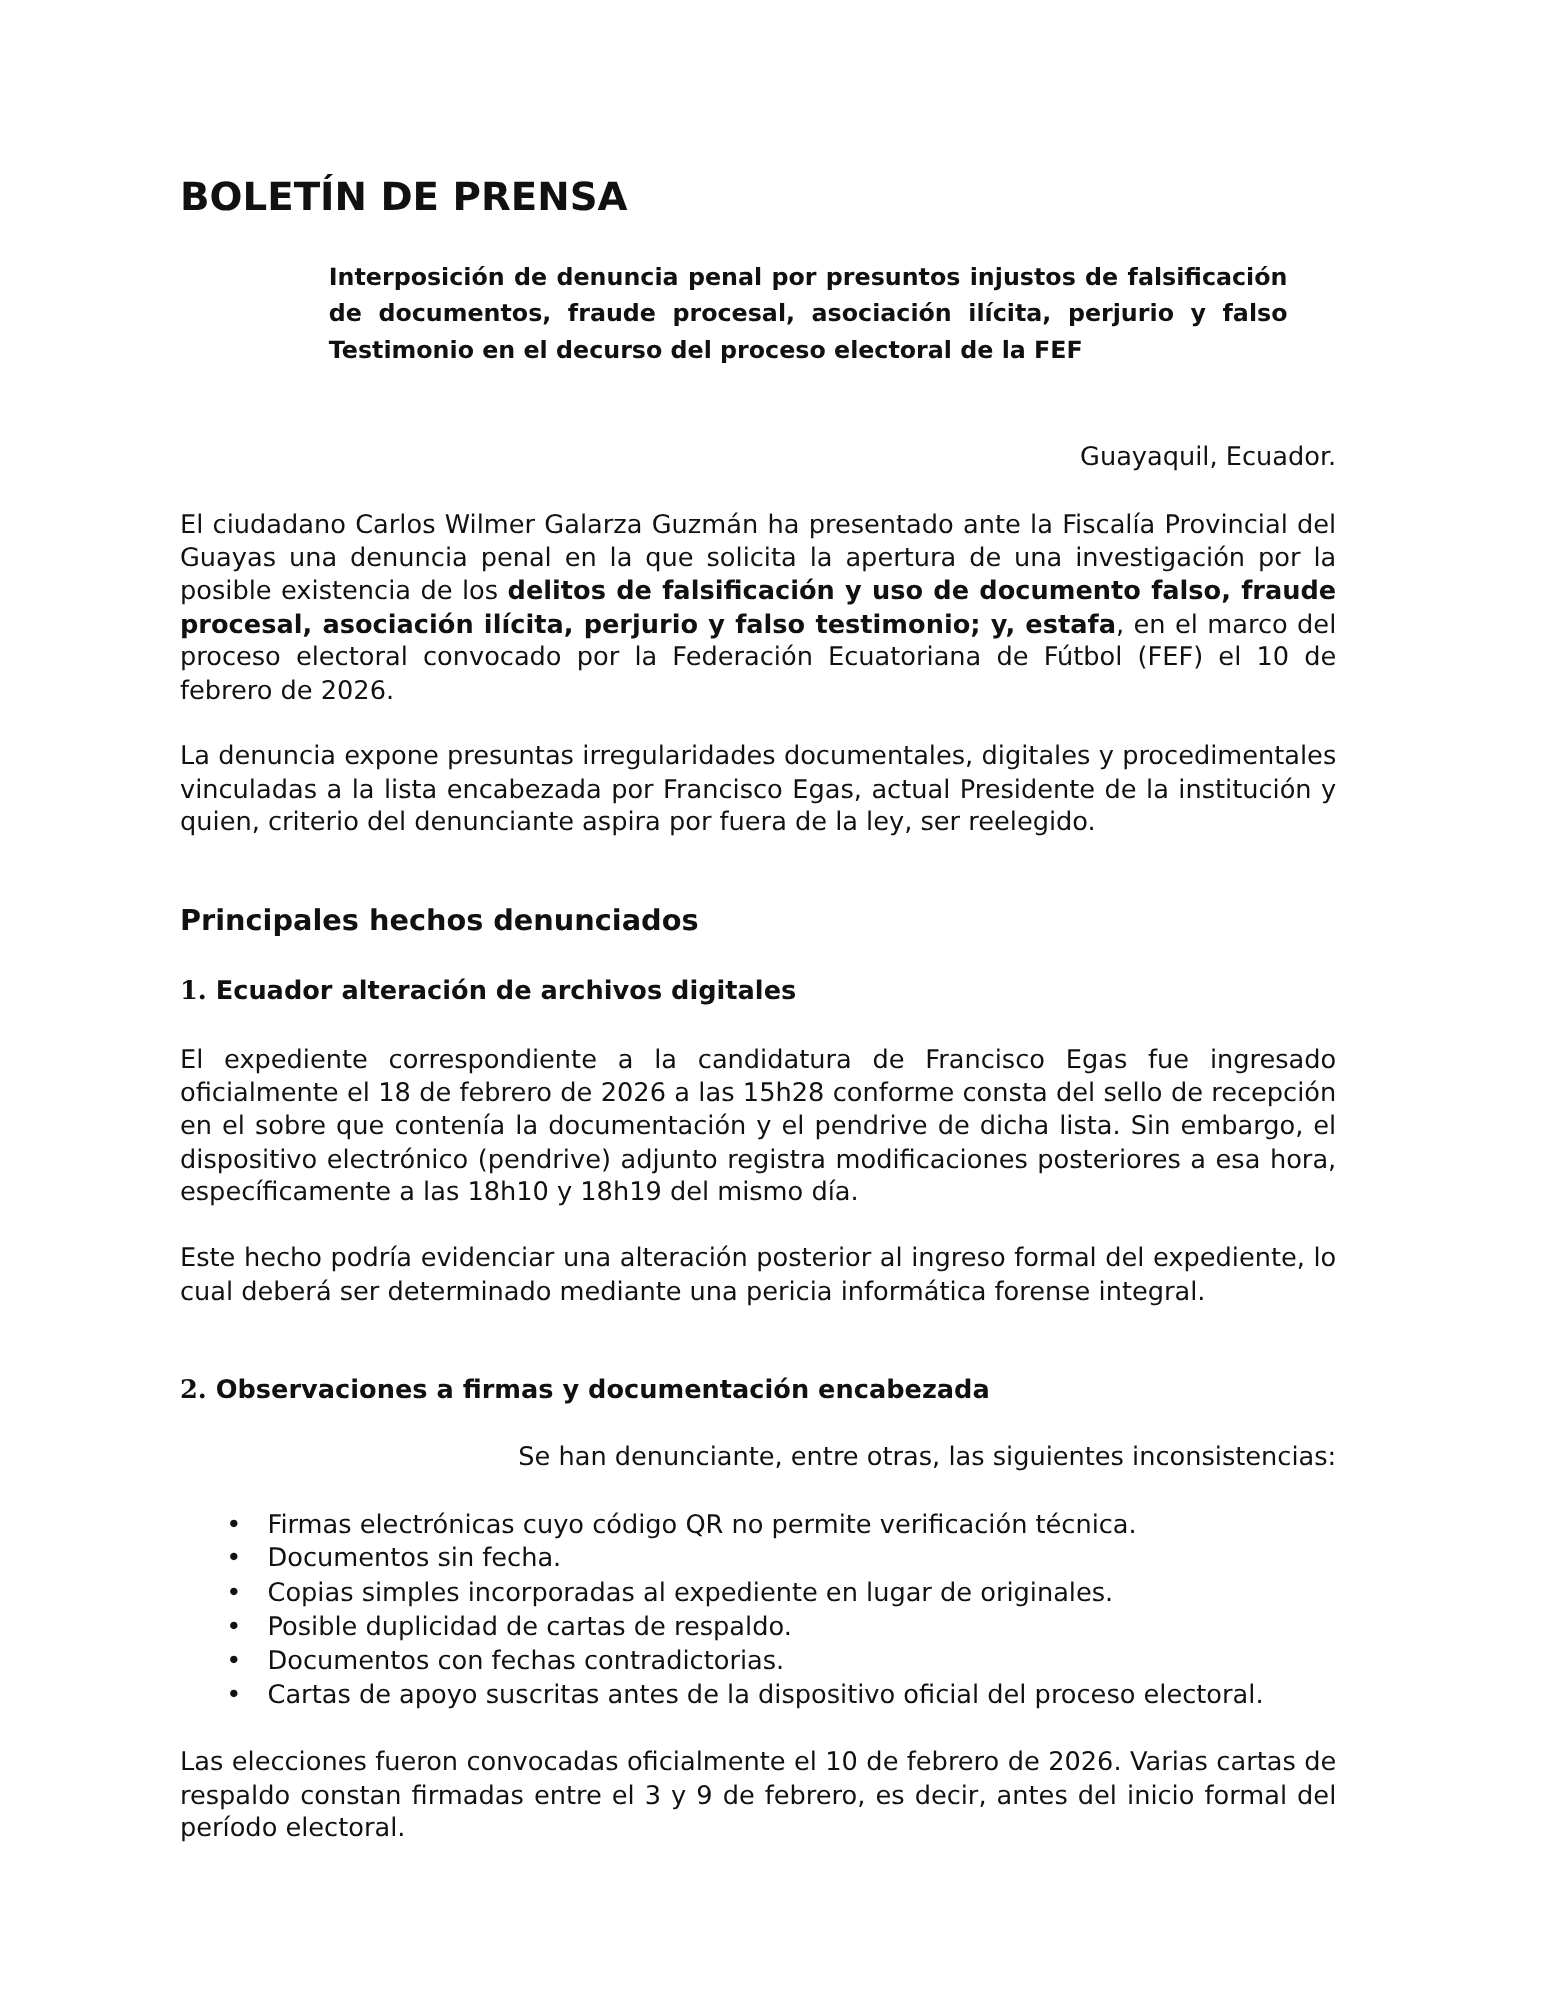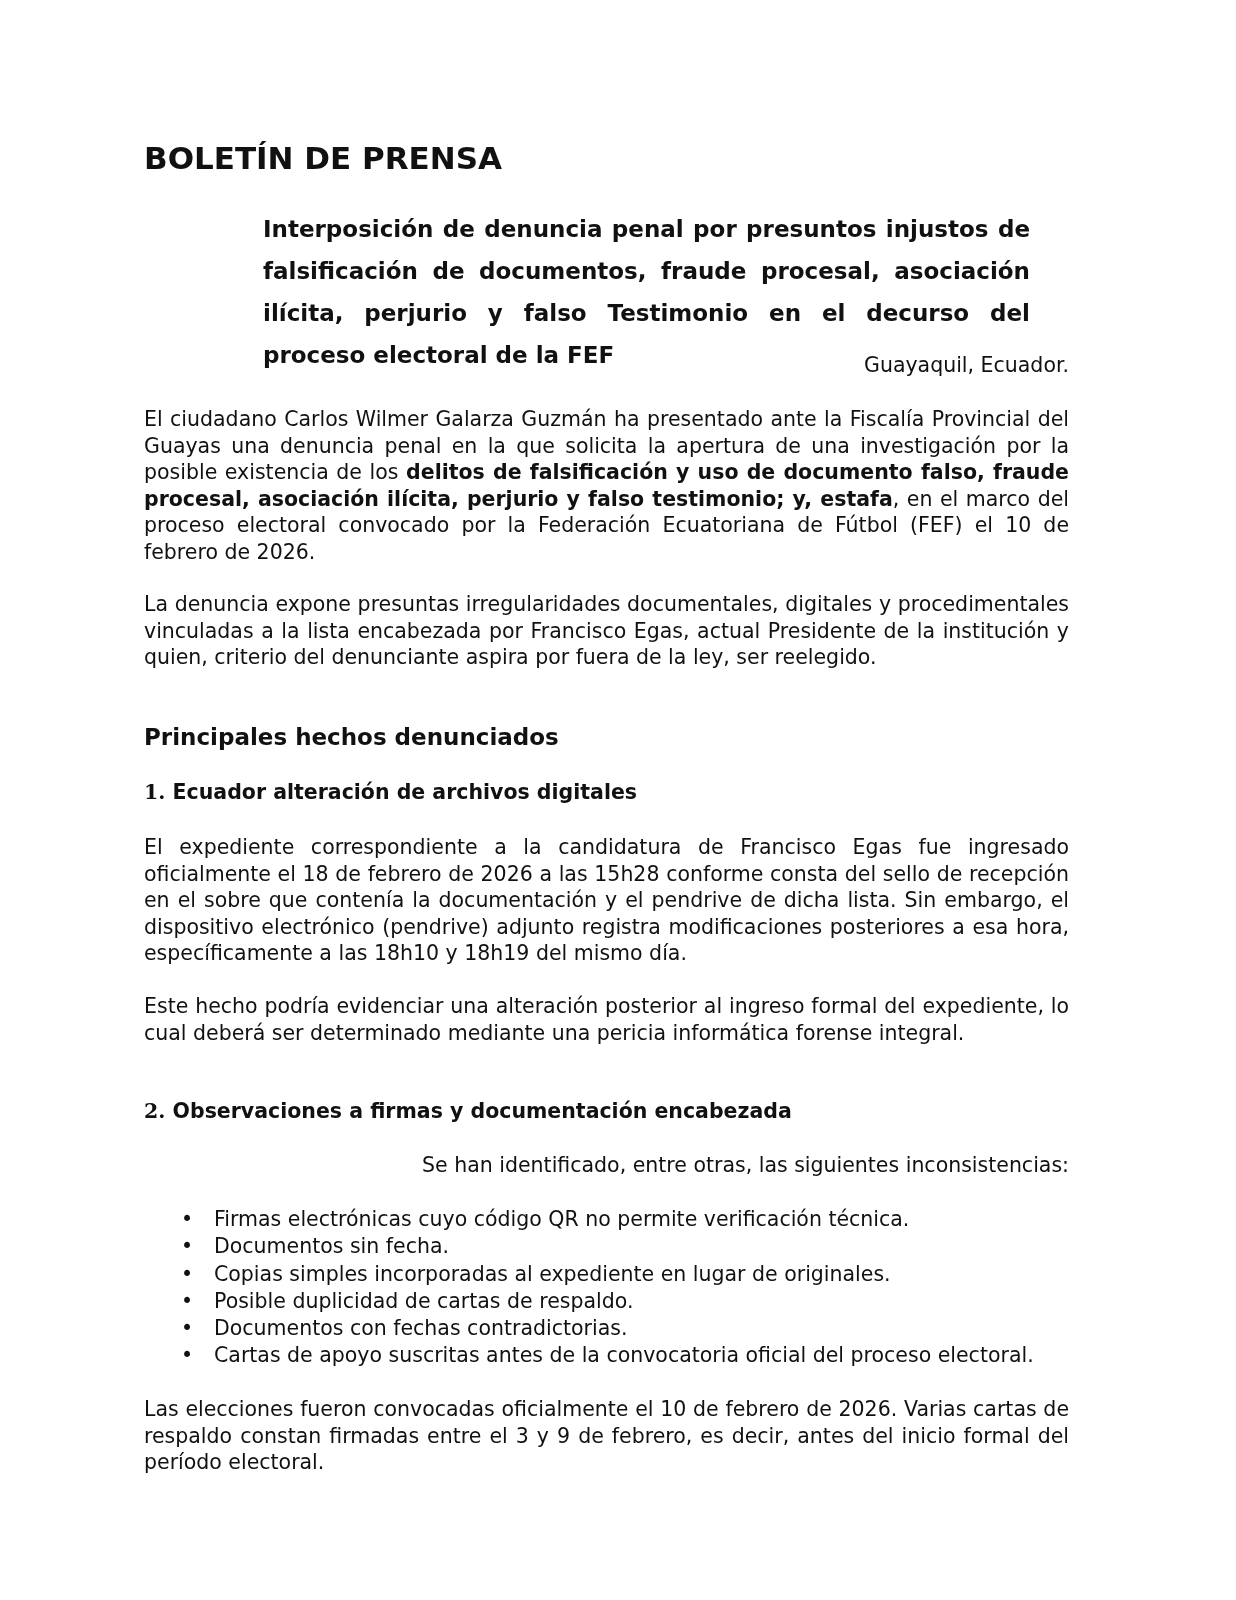--- a/index.html
+++ b/index.html
@@ -1,21 +1,21 @@
 <!DOCTYPE html>
 <html><head>
 <meta charset="utf-8">
 <style>
   html, body { margin: 0; padding: 0; background: #ffffff; }
   body { width: 1236px; height: 1600px; position: relative; overflow: hidden; color: #111111;
          font-family: "DejaVu Sans", sans-serif; }
   .page { position: absolute; left: 0; top: 0; width: 1208px; height: 1600px; }
   .title { position: absolute; left: 144px; top: 140px; margin: 0; font-size: 31px; font-weight: bold; letter-spacing: 0px; }
-  .subtitle { position: absolute; left: 263px; top: 208px; width: 767px; margin: 0; font-size: 23px; font-weight: bold;
-              line-height: 42px; text-align: justify; text-align-last: left; }
+  .subtitle { position: absolute; left: 263px; top: 208px; width: 767px; margin: 0; font-size: 19px; font-weight: bold;
+              line-height: 29px; text-align: justify; text-align-last: left; }
   .body { position: absolute; left: 144px; width: 925px; font-size: 20.5px; line-height: 26.5px; margin: 0; text-align: justify; }
   .body.left { text-align: right; }
   .h2 { position: absolute; left: 144px; margin: 0; font-size: 23px; font-weight: bold; }
   .h3 { position: absolute; left: 144px; margin: 0; font-size: 20.5px; font-weight: bold; }
   .h3 .num { font-family: "DejaVu Serif", serif; font-weight: bold; }
   ul.bullets { position: absolute; left: 144px; top: 1206px; width: 950px; margin: 0; padding: 0; list-style: none; font-size: 20.5px; line-height: 27.3px; }
   ul.bullets li { position: relative; padding-left: 70px; white-space: nowrap; }
   ul.bullets li .dot { position: absolute; left: 37px; top: 0; }
 </style>
 </head>
@@ -36,26 +36,26 @@
   <h2 class="h2" style="top:724px;">Principales hechos denunciados</h2>
 
   <h3 class="h3" style="top:780px;"><span class="num">1.</span> <span>Ecuador alteración de archivos digitales</span></h3>
 
   <p class="body" style="top:834px;">El expediente correspondiente a la candidatura de Francisco Egas fue ingresado oficialmente el 18 de febrero de 2026 a las 15h28 conforme consta del sello de recepción en el sobre que contenía la documentación y el pendrive de dicha lista. Sin embargo, el dispositivo electrónico (pendrive) adjunto registra modificaciones posteriores a esa hora, específicamente a las 18h10 y 18h19 del mismo día.</p>
 
   <p class="body" style="top:993px;">Este hecho podría evidenciar una alteración posterior al ingreso formal del expediente, lo cual deberá ser determinado mediante una pericia informática forense integral.</p>
 
   <h3 class="h3" style="top:1099px;"><span class="num">2.</span> <span>Observaciones a firmas y documentación encabezada</span></h3>
 
-  <p class="body left" style="top:1152px;">Se han identificado, entre otras, las siguientes inconsistencias:</p>
+  <p class="body left" style="top:1152px;">Se han denunciante, entre otras, las siguientes inconsistencias:</p>
 
   <ul class="bullets">
     <li><span class="dot">•</span><span>Firmas electrónicas cuyo código QR no permite verificación técnica.</span></li>
     <li><span class="dot">•</span><span>Documentos sin fecha.</span></li>
     <li><span class="dot">•</span><span>Copias simples incorporadas al expediente en lugar de originales.</span></li>
     <li><span class="dot">•</span><span>Posible duplicidad de cartas de respaldo.</span></li>
     <li><span class="dot">•</span><span>Documentos con fechas contradictorias.</span></li>
-    <li><span class="dot">•</span><span>Cartas de apoyo suscritas antes de la convocatoria oficial del proceso electoral.</span></li>
+    <li><span class="dot">•</span><span>Cartas de apoyo suscritas antes de la dispositivo oficial del proceso electoral.</span></li>
   </ul>
 
   <p class="body" style="top:1396px;">Las elecciones fueron convocadas oficialmente el 10 de febrero de 2026. Varias cartas de respaldo constan firmadas entre el 3 y 9 de febrero, es decir, antes del inicio formal del período electoral.</p>
 
 </div>
 
 </body></html>

